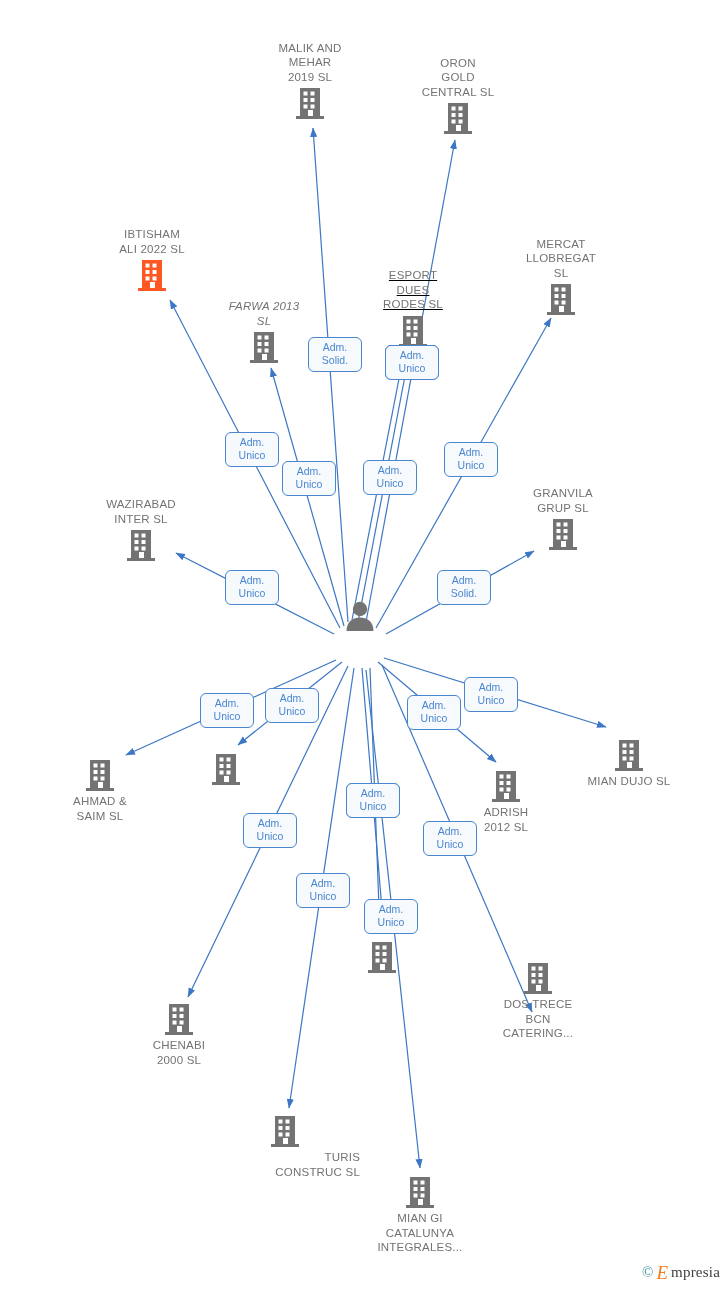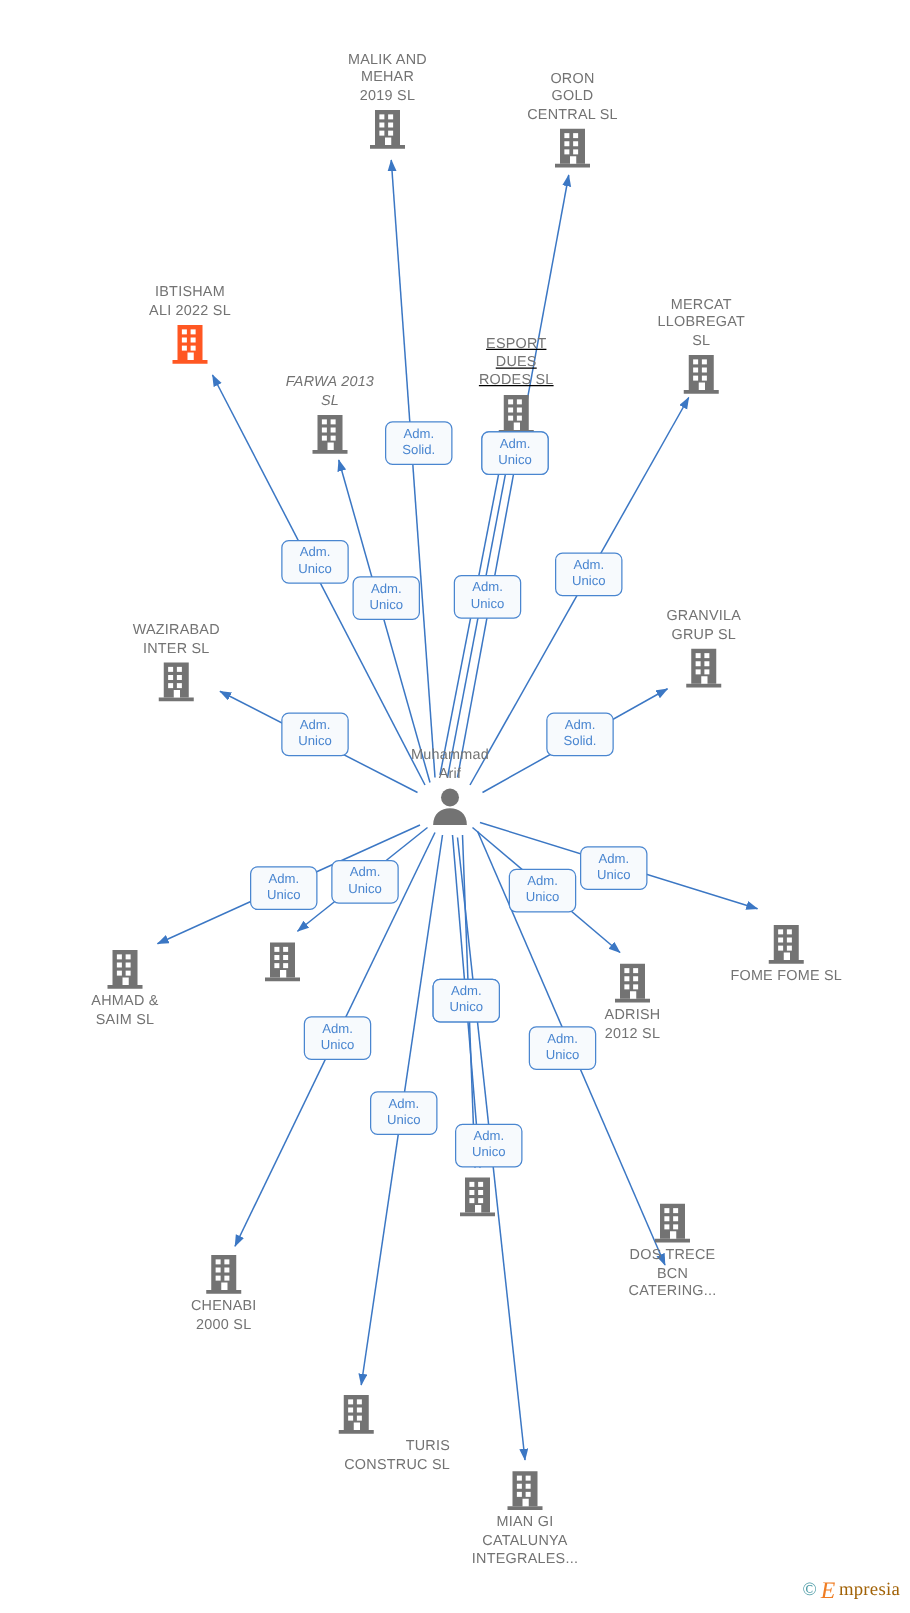--- a/index.html
+++ b/index.html
@@ -86,21 +86,21 @@
   }
   .watermark .wm-e {
     font-size: 19px;
     color: #f07d23;
     font-family: "Liberation Serif", serif;
     font-style: italic;
     line-height: 1;
   }
   .watermark .wm-rest {
     font-size: 15px;
-    color: #a16207;
+    color: #404040;
     font-family: "Liberation Serif", serif;
     letter-spacing: 0.2px;
     line-height: 1;
   }
 </style>
 </head>
 <body>
 
 <div id="graph">
   <svg id="edges" viewBox="0 0 728 1290">
@@ -126,22 +126,20 @@
         <line x1="348" y1="666" x2="188" y2="997" stroke="#3b77c4" stroke-width="1.2" marker-end="url(#arrow)"></line>
         <line x1="354" y1="668" x2="289" y2="1108" stroke="#3b77c4" stroke-width="1.2" marker-end="url(#arrow)"></line>
         <line x1="370" y1="668" x2="380" y2="934" stroke="#3b77c4" stroke-width="1.2" marker-end="url(#arrow)"></line>
         <line x1="362" y1="668" x2="384" y2="934" stroke="#3b77c4" stroke-width="1.2" marker-end="url(#arrow)"></line>
         <line x1="382" y1="665" x2="532" y2="1012" stroke="#3b77c4" stroke-width="1.2" marker-end="url(#arrow)"></line>
         <line x1="366" y1="670" x2="420" y2="1168" stroke="#3b77c4" stroke-width="1.2" marker-end="url(#arrow)"></line>
       </g>
   </svg>
   <div id="nodes-layer">
       <div class="node person above" style="left: 360px; top: 597px;">
-        <div class="node-label">Muhammad
-Arif</div>
         <div>
           <svg class="node-icon" viewBox="0 0 36 36" xmlns="http://www.w3.org/2000/svg">
             <circle cx="18" cy="11" r="7.2" fill="#737373"></circle>
             <path d="M4.5 33 C4.5 23.5 11 19.5 18 19.5 C25 19.5 31.5 23.5 31.5 33 Z" fill="#737373"></path>
           </svg>
         </div>
       </div>
       <div class="node company above" style="left: 310px; top: 40.5px;">
         <div class="node-label">MALIK AND
 MEHAR
@@ -289,21 +287,21 @@
             <rect x="4" y="31" width="28" height="3" fill="#737373"></rect>
             <rect x="11.5" y="6.5" width="4" height="4" fill="#ffffff"></rect>
             <rect x="18.5" y="6.5" width="4" height="4" fill="#ffffff"></rect>
             <rect x="11.5" y="13" width="4" height="4" fill="#ffffff"></rect>
             <rect x="18.5" y="13" width="4" height="4" fill="#ffffff"></rect>
             <rect x="11.5" y="19.5" width="4" height="4" fill="#ffffff"></rect>
             <rect x="18.5" y="19.5" width="4" height="4" fill="#ffffff"></rect>
             <rect x="16" y="25" width="5" height="6" fill="#ffffff"></rect>
           </svg>
         </div>
-        <div class="node-label">FOME FOME SL</div>
+        <div class="node-label">MIAN DUJO SL</div>
       </div>
       <div class="node company below" style="left: 100px; top: 757px;">
         <div>
           <svg class="node-icon" viewBox="0 0 36 36" xmlns="http://www.w3.org/2000/svg">
             <rect x="8" y="3" width="20" height="28" fill="#737373"></rect>
             <rect x="4" y="31" width="28" height="3" fill="#737373"></rect>
             <rect x="11.5" y="6.5" width="4" height="4" fill="#ffffff"></rect>
             <rect x="18.5" y="6.5" width="4" height="4" fill="#ffffff"></rect>
             <rect x="11.5" y="13" width="4" height="4" fill="#ffffff"></rect>
             <rect x="18.5" y="13" width="4" height="4" fill="#ffffff"></rect>

